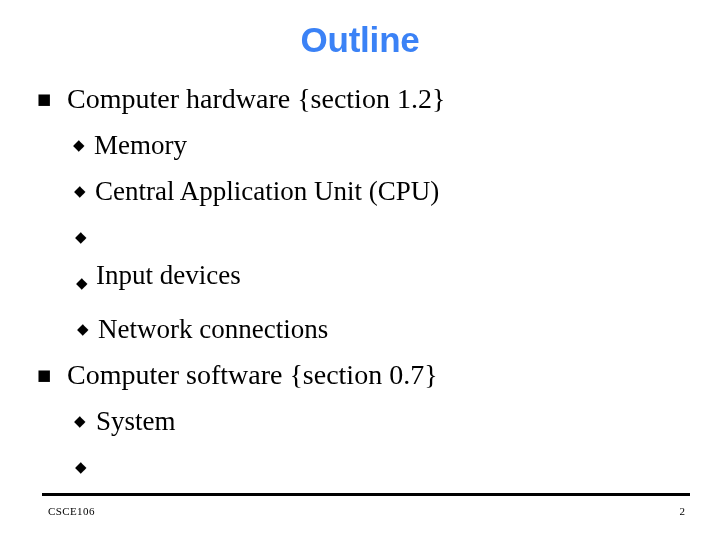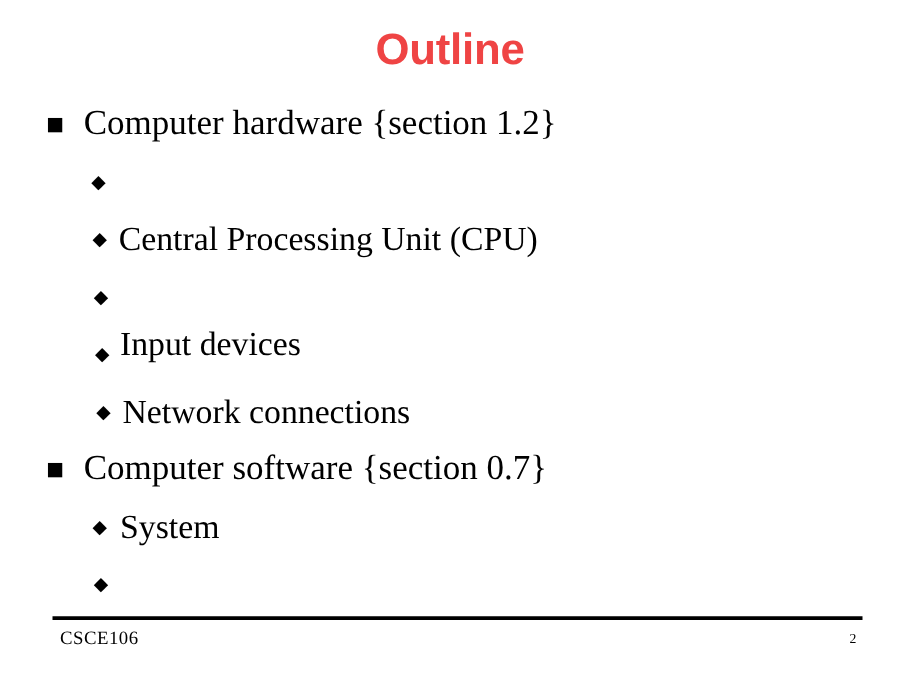--- a/index.html
+++ b/index.html
@@ -29,21 +29,21 @@
     position: absolute;
     top: 19px;
     left: 0;
     width: 720px;
     text-align: center;
     font-family: "Liberation Sans", "DejaVu Sans", sans-serif;
     font-weight: bold;
     font-size: 35px;
     line-height: 42px;
     letter-spacing: -0.2px;
-    color: #ef4444;
+    color: #3b82f6;
     white-space: nowrap;
   }
 
   
   .body-area {
     position: absolute;
     top: 76px;
     left: 0;
     width: 720px;
   }
@@ -116,21 +116,21 @@
     left: 42px;
     top: 493px;
     width: 648px;
     height: 3px;
     background: #000000;
   }
   .footer-code {
     position: absolute;
     left: 48px;
     top: 504px;
-    font-size: 15px;
+    font-size: 11px;
     line-height: 14px;
     letter-spacing: 0.4px;
     color: #000000;
     white-space: nowrap;
   }
   .footer-page {
     position: absolute;
     left: 600px;
     top: 504px;
     width: 85px;
@@ -149,25 +149,26 @@
 
   <div class="body-area">
 
     <div class="bullet-line level1">
       <span class="bullet-marker">■</span>
       <span class="bullet-text">Computer hardware {section 1.2}</span>
     </div>
 
     <div class="bullet-line level2 ind-0">
       <span class="bullet-marker">◆</span>
+      <span class="bullet-text">Memory</span>
     </div>
 
     <div class="bullet-line level2 ind-1">
       <span class="bullet-marker">◆</span>
-      <span class="bullet-text">Central Processing Unit (CPU)</span>
+      <span class="bullet-text">Central Application Unit (CPU)</span>
     </div>
 
     <div class="bullet-line level2 ind-2">
       <span class="bullet-marker">◆</span>
       <span class="bullet-text">Input devices</span>
     </div>
 
     <div class="bullet-line level2 ind-3">
       <span class="bullet-marker">◆</span>
     </div>

